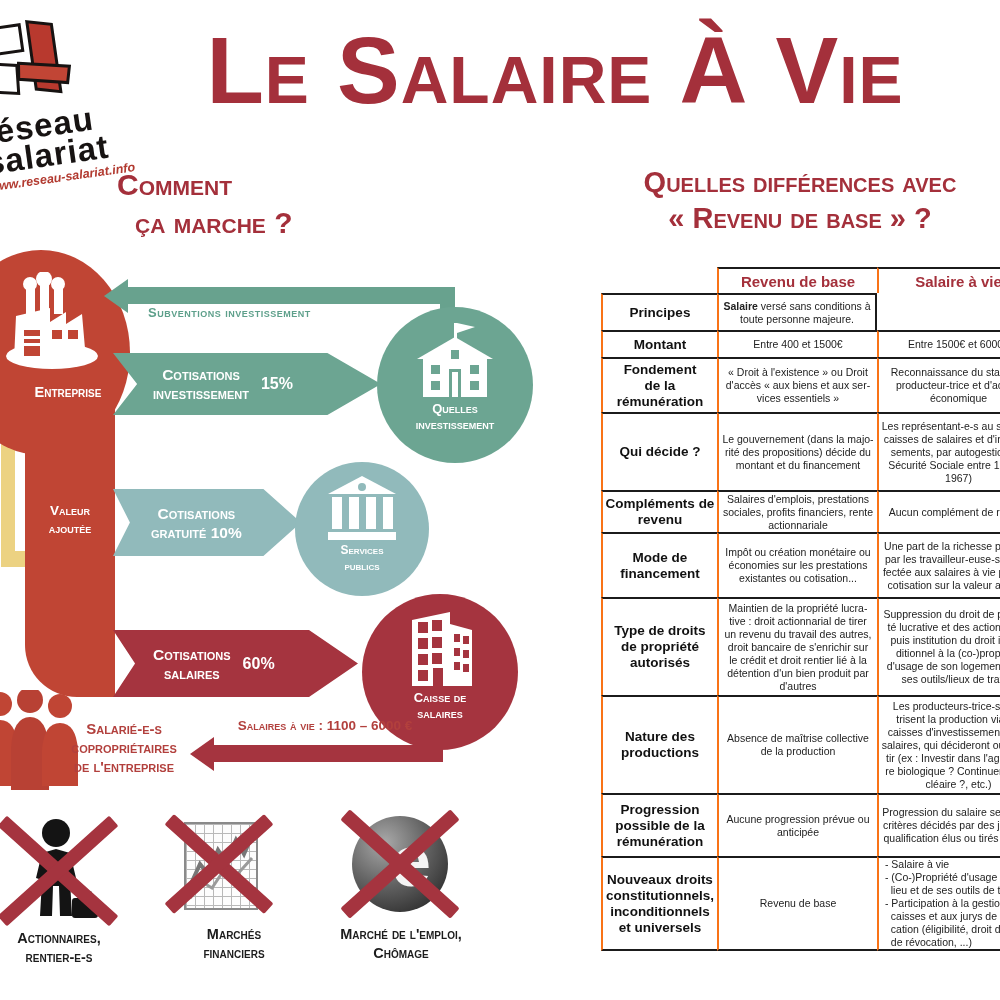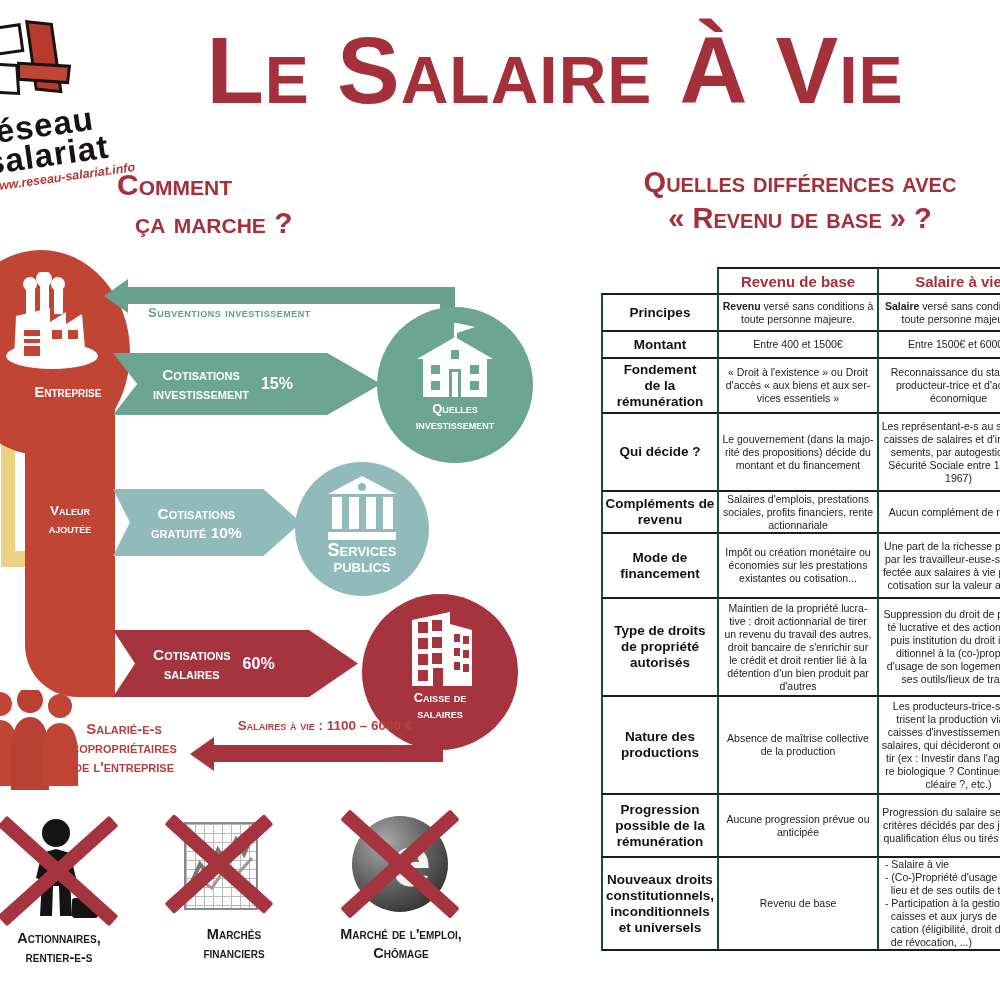--- a/index.html
+++ b/index.html
@@ -47,21 +47,21 @@
   .arrow2 .lines{margin-left:38px;}
   .flow-arrow .pct{color:#fff;font-weight:bold;font-size:16px;margin-left:12px;}
 
   .circle{border-radius:50%;z-index:2;}
   .circ-caisses{left:377px;top:307px;width:156px;height:156px;background:#6CA592;}
   .circ-services{left:295px;top:462px;width:134px;height:134px;background:#91BABB;}
   .circ-caissesal{left:362px;top:594px;width:156px;height:156px;background:#A5343F;}
   .circle .circ-label{position:absolute;left:0;width:100%;color:#fff;font-weight:bold;
                       font-size:13px;line-height:16px;text-align:center;white-space:pre-line;}
   .circ-caisses .circ-label{top:94px;}
-  .circ-services .circ-label{top:80px;font-size:18px;}
+  .circ-services .circ-label{top:80px;font-size:12px;}
   .circ-caissesal .circ-label{top:96px;}
   .circle svg{position:absolute;left:50%;transform:translateX(-50%);}
 
   .yellow-head{left:-8px;top:403px;width:0;height:0;border-left:14px solid transparent;
                border-right:14px solid transparent;border-bottom:27px solid #ECD282;z-index:0;}
   .yellow-bar{left:1px;top:428px;width:14px;height:128px;background:#ECD282;z-index:0;}
   .yellow-hbar{left:1px;top:551px;width:74px;height:16px;background:#ECD282;z-index:0;}
 
   .sal-stem{left:427px;top:738px;width:16px;height:24px;background:#A5343F;z-index:1;}
   .sal-bar{left:212px;top:745px;width:231px;height:17px;background:#A5343F;z-index:2;}
@@ -89,21 +89,21 @@
   .x2{left:170px;top:812px;width:98px;height:104px;} .x2 span{width:134px;}
   .x3{left:344px;top:810px;width:112px;height:108px;}.x3 span{width:148px;}
   .cross-label{color:#1c1c1c;font-size:14.5px;line-height:19px;font-weight:bold;z-index:3;}
   .cl1{left:-12px;top:929px;width:142px;}
   .cl2{left:164px;top:925px;width:140px;}
   .cl3{left:316px;top:925px;width:170px;}
 
   
   .cmp-table{left:601px;top:267px;z-index:2;}
   .trow{display:grid;grid-template-columns:116px 160px 163px;}
-  .tcell{box-sizing:border-box;border-left:2px solid #14532d;border-top:2px solid #1b1b1b;
+  .tcell{box-sizing:border-box;border-left:2px solid #f97316;border-top:2px solid #1b1b1b;
          display:flex;align-items:center;justify-content:center;overflow:visible;}
   .tcell.noborder{border:none;}
   .tcell.last{border-bottom:2px solid #1b1b1b;}
   .tcell.rb{border-right:2px solid #1b1b1b;}
   .th-txt{color:#A4303B;font-size:15px;font-weight:bold;}
   .tlabel-txt{font-size:13.5px;font-weight:bold;color:#111;line-height:16px;text-align:center;white-space:pre;}
   .tbody-txt{font-size:10.5px;color:#222;line-height:13px;text-align:center;white-space:pre;}
   .tbody-txt.left{text-align:left;}
 </style>
 </head>
@@ -307,24 +307,20 @@
           <div class="th-txt">Revenu de base</div>
         </div>
         <div class="tcell rb">
           <div class="th-txt">Salaire à vie</div>
         </div>
       </div>
       <div class="trow" style="height: 37px;">
         <div class="tcell">
           <div class="tlabel-txt">Principes</div>
         </div>
-        <div class="tcell">
-          <div class="tbody-txt"><b>Revenu </b>versé sans conditions à
-toute personne majeure.</div>
-        </div>
         <div class="tcell rb">
           <div class="tbody-txt"><b>Salaire </b>versé sans conditions à
 toute personne majeure.</div>
         </div>
       </div>
       <div class="trow" style="height: 27px;">
         <div class="tcell">
           <div class="tlabel-txt">Montant</div>
         </div>
         <div class="tcell">

